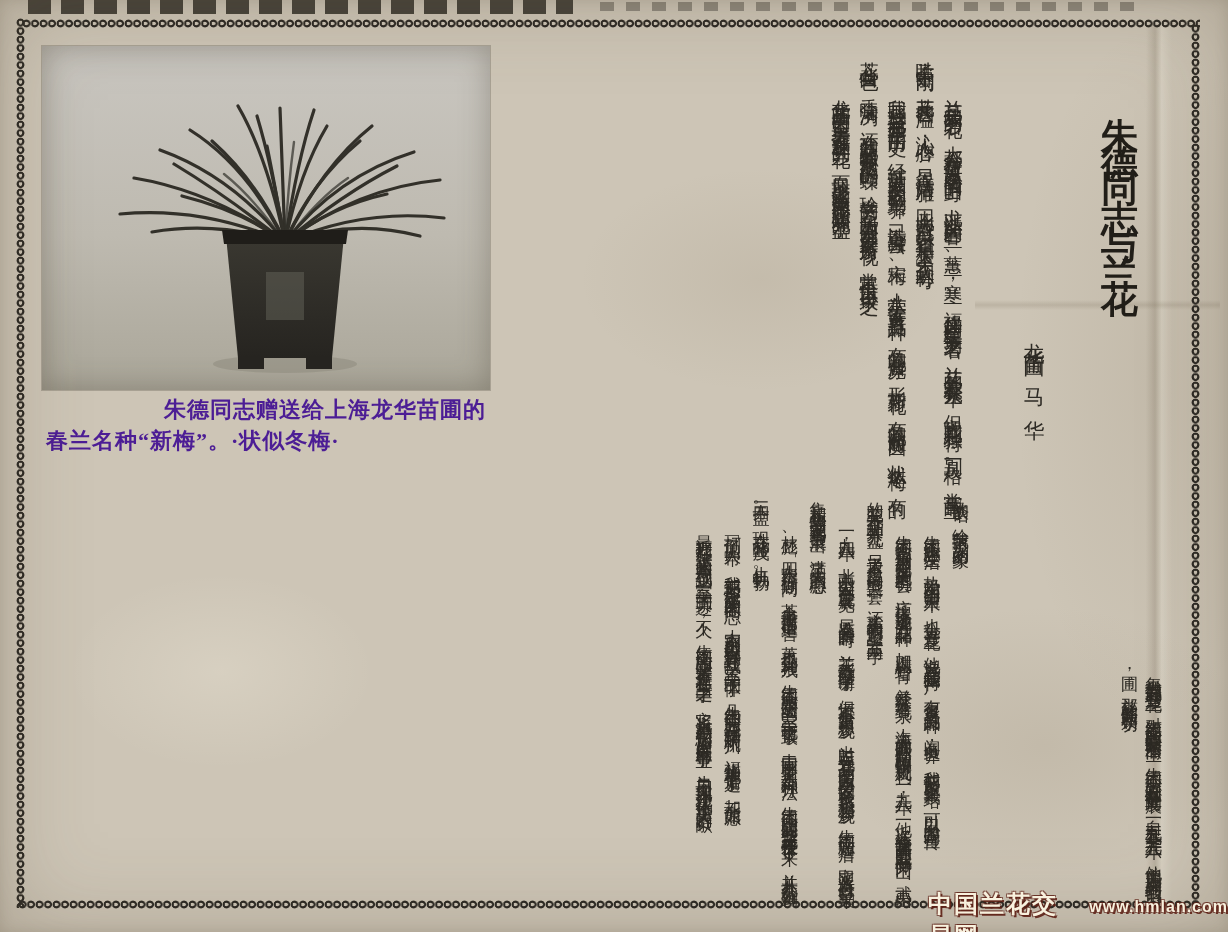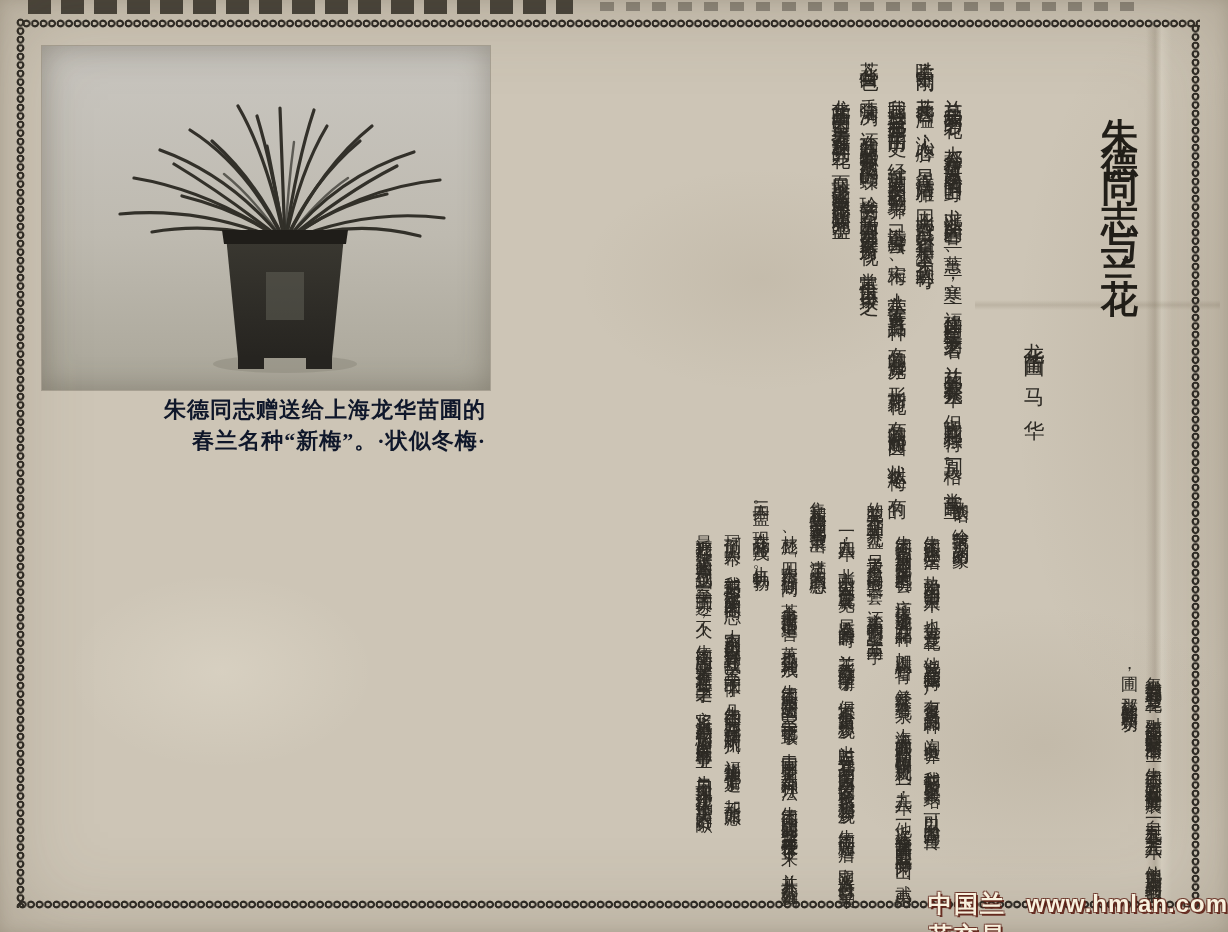--- a/index.html
+++ b/index.html
@@ -38,23 +38,23 @@
         background:repeating-linear-gradient(90deg,#45413a 0 14px,rgba(69,65,58,0) 14px 26px);}
 
   
   .photo{position:absolute;left:42px;top:46px;width:448px;height:344px;z-index:2;
         background:linear-gradient(180deg,#c9c6c0 0%,#bebab0 55%,#aaa699 100%);
         box-shadow:inset 0 0 30px rgba(70,62,48,.35), 0 0 0 1px rgba(60,54,42,.25);}
   .photo svg{display:block;width:100%;height:100%;filter:blur(.3px);}
 
   
   .caption{position:absolute;left:46px;top:394px;width:446px;z-index:2;
-        font-weight:700;font-size:22px;line-height:31px;color:#0f172a;letter-spacing:1px;}
+        font-weight:700;font-size:22px;line-height:31px;color:#4c1d95;letter-spacing:1px;}
   .caption .l1{text-indent:118px;}
-  .caption .l2{display:flex;justify-content:flex-end;padding-right:6px;}
+  .caption .l2{display:flex;justify-content:flex-start;padding-right:6px;}
 
   
   .vtext{position:absolute;z-index:2;writing-mode:vertical-rl;text-orientation:mixed;
         color:#2d2a24;}
   .vtext p{margin:0;text-indent:2em;}
   .vtext p.no-indent{text-indent:0;}
 
   .intro-block{left:517px;top:46px;width:450px;height:445px;
         font-size:19px;letter-spacing:3px;line-height:28px;}
   .body-block{left:32px;top:488px;width:942px;height:394px;
@@ -66,21 +66,21 @@
         font-size:37px;font-weight:700;letter-spacing:27px;color:#211e18;}
   .byline-block{left:1020px;top:326px;z-index:2;position:absolute;writing-mode:vertical-rl;
         font-size:21px;letter-spacing:5px;color:#2d2a24;}
 
   
   .watermark{position:absolute;left:928px;top:888px;z-index:10;display:flex;align-items:baseline;gap:10px;
         font-family:"Liberation Sans","DejaVu Sans",sans-serif;font-weight:700;color:#f8f1de;
         text-shadow:2px 2px 0 rgba(94,33,22,.9), -1px -1px 0 rgba(94,33,22,.65),
                     1px -1px 0 rgba(94,33,22,.65), -1px 1px 0 rgba(94,33,22,.65);}
   .watermark .cn{font-size:24px;letter-spacing:2px;}
-  .watermark .url{font-size:24px;letter-spacing:1px;}
+  .watermark .url{font-size:16px;letter-spacing:1px;}
 </style>
 </head>
 <body>
 
 <div id="page">
 
   <div class="mottle"></div>
   <div class="fold"></div>
   <div class="crease-h"></div>
 

